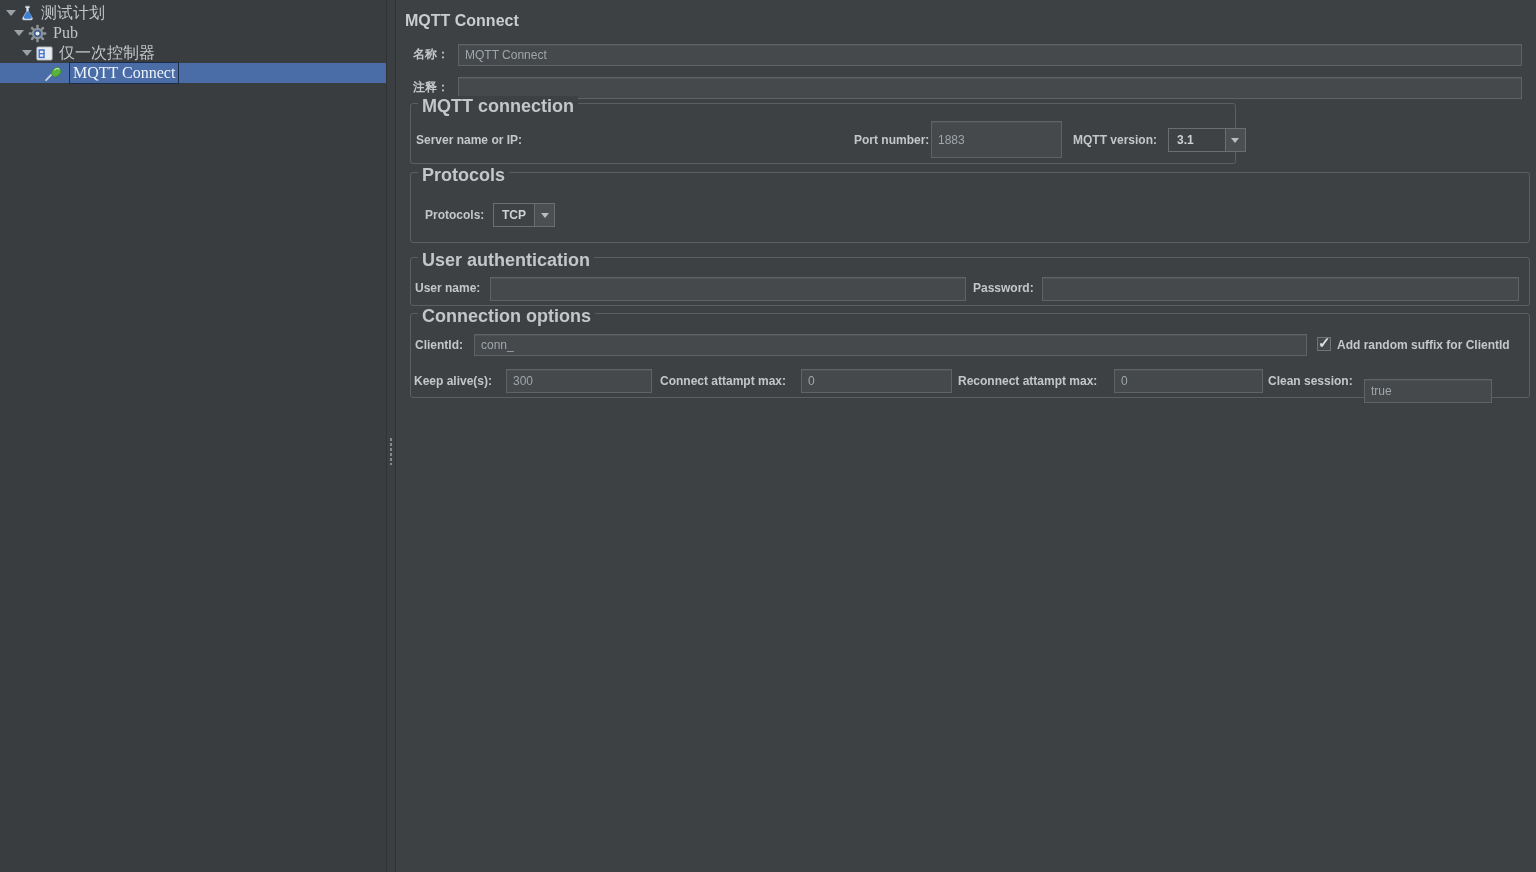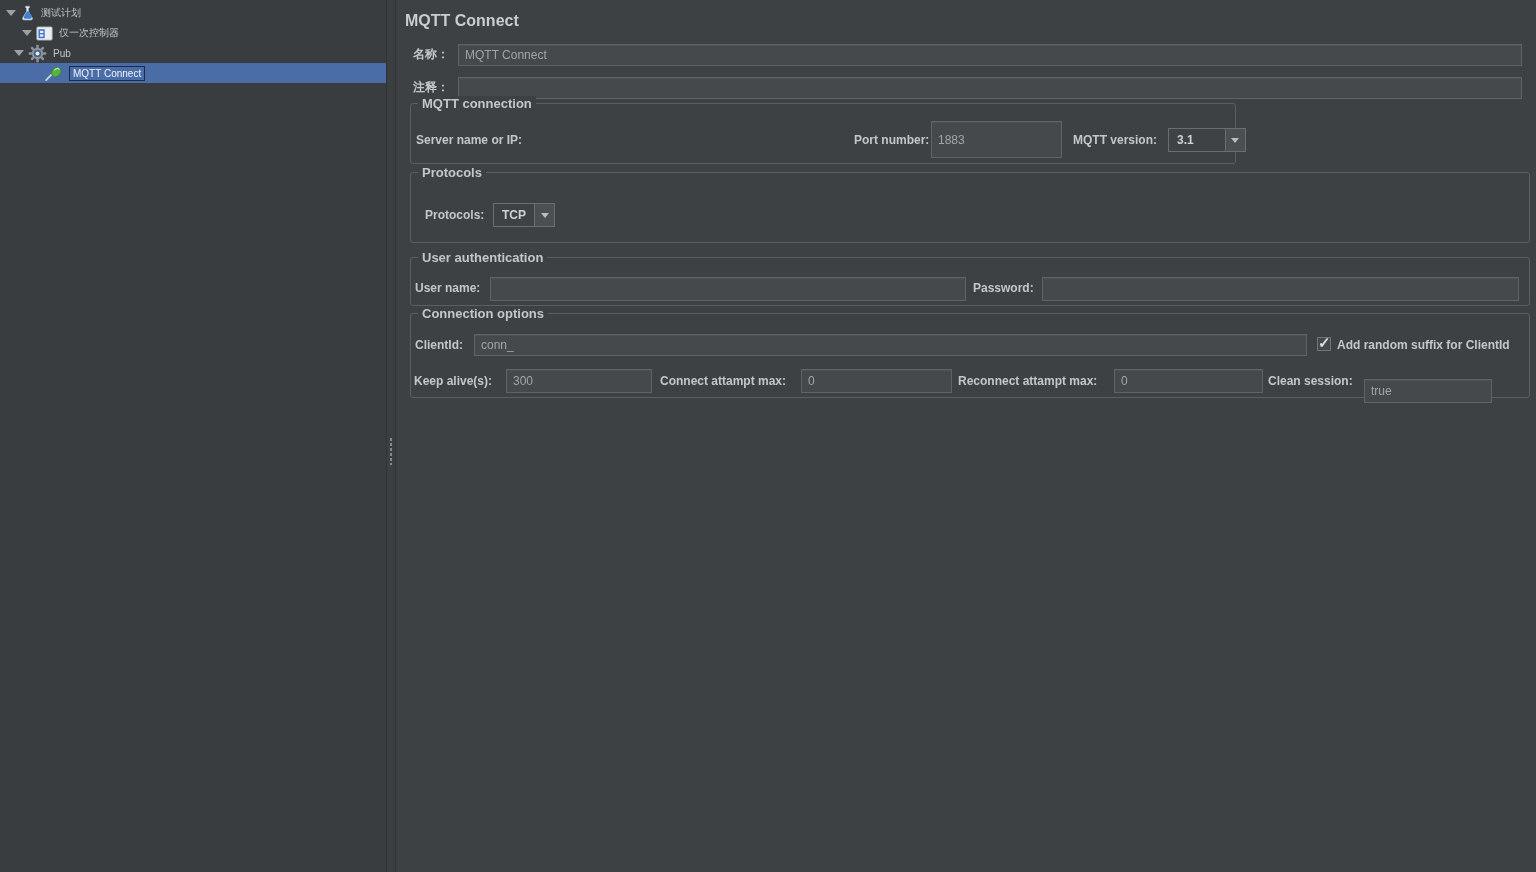--- a/index.html
+++ b/index.html
@@ -14,21 +14,21 @@
          box-shadow: inset 1px -1px 0 #4e5153; }
 
   
   .tree-panel { position:absolute; left:0; top:0; width:386px; height:872px; background:#3a3d3f; padding-top:3px; }
   .tree-row { position:relative; height:20px; display:flex; align-items:center; white-space:nowrap; }
   .tree-row .tri {
     width:0; height:0; border-left:5px solid transparent; border-right:5px solid transparent;
     border-top:6px solid #9aa0a4; margin-right:4px; flex:0 0 auto;
   }
   .tree-row .ticon { display:inline-flex; margin-right:6px; flex:0 0 auto; }
-  .tree-label { font-size:10px; color:#c2c6c8; }
+  .tree-label { font-size:16px; color:#c2c6c8;font-family:Liberation Serif, serif; }
   .tree-row.selected { background:#4a6da8; }
   .tree-row.selected .tree-label {
     color:#eef3f8; border:1px solid #1d2c49; padding:1px 3px; background:#4a6da8;
   }
 
   
   .splitter { position:absolute; left:386px; top:0; width:10px; height:872px; background:#3c3f41;
               border-left:1px solid #313437; border-right:1px solid #313437; cursor:col-resize; }
   .splitter .grip {
     position:absolute; left:2px; top:437px; width:5px; height:28px;
@@ -42,21 +42,21 @@
 
   .fld-label { position:absolute; font-weight:bold; font-size:12px; color:#c3c7c9; line-height:15px; white-space:nowrap; }
   input.fld {
     position:absolute; background:#46494c; border:1px solid #5f6365; color:#9fa6a9;
     font-family:"Liberation Sans", sans-serif; font-size:12px; padding:0 6px; outline:none;
     box-shadow: inset 0 1px 0 rgba(255,255,255,0.05);
   }
 
   .group { position:absolute; border:1px solid #5b5f61; border-radius:3px; }
   .group-title { position:absolute; top:-8px; left:7px; background:#3e4143; padding:0 4px;
-                 font-weight:bold; font-size:13px; color:#c3c7c9; white-space:nowrap; }
+                 font-weight:bold; font-size:18px; color:#c3c7c9; white-space:nowrap; }
 
   .combo { position:absolute; display:flex; align-items:stretch; border:1px solid #6b6e70; background:#3f4244; }
   .combo-value { display:flex; align-items:center; padding:0 8px; font-weight:bold; color:#ced2d4; font-size:12px; }
   .combo-arrow { width:20px; display:flex; align-items:center; justify-content:center;
                  border-left:1px solid #6b6e70; background:#4b4f52; }
   .combo-arrow::after { content:""; width:0; height:0; border-left:4px solid transparent;
                  border-right:4px solid transparent; border-top:5px solid #b9bdc0; }
 
   .checkbox { position:absolute; width:14px; height:14px; background:#45494b; border:1px solid #707476; }
   .checkbox.checked::after {
@@ -72,33 +72,20 @@
 
     <div class="tree-row" style="padding-left:6px;">
       <span class="tri"></span>
       <span class="ticon">
         <svg width="15" height="17" viewBox="0 0 15 17">
           <path d="M5.5 1.2 h4 v1.2 l-1 1 v3.1 l3.8 6.3 c0.6 1.1 -0.1 2.2 -1.1 2.2 H3.8 c-1 0 -1.7 -1.1 -1.1 -2.2 L6.5 6.5 V3.4 l-1 -1 z" fill="#e3e8ec" stroke="#9db3c6" stroke-width="0.6"></path>
           <path d="M4.2 11 L6.9 6.6 h1.8 l2.7 4.4 c0.8 1.3 0.2 2.8 -1 2.8 H5.2 c-1.2 0 -1.8 -1.5 -1 -2.8 z" fill="#3f7fd2"></path>
         </svg>
       </span>
       <span class="tree-label">测试计划</span>
-    </div>
-
-    <div class="tree-row" style="padding-left:22px;">
-      <span class="tri"></span>
-      <span class="ticon">
-        <svg width="17" height="15" viewBox="0 0 16 14">
-          <rect x="0.8" y="0.8" width="14.4" height="12.4" rx="1" fill="#e9edf0" stroke="#a8b1b8" stroke-width="0.8"></rect>
-          <rect x="2.4" y="3" width="5.8" height="8.4" fill="#3f6fd0"></rect>
-          <rect x="3.7" y="4.4" width="3.2" height="2.2" fill="#e9edf0"></rect>
-          <rect x="3.7" y="7.8" width="3.2" height="2.2" fill="#e9edf0"></rect>
-        </svg>
-      </span>
-      <span class="tree-label">仅一次控制器</span>
     </div>
 
     <div class="tree-row" style="padding-left:14px;">
       <span class="tri"></span>
       <span class="ticon">
         <svg width="19" height="19" viewBox="0 0 18 18">
           <g fill="#8d9499">
             <rect x="7.8" y="0.6" width="2.4" height="3.4" rx="0.9"></rect>
             <rect x="7.8" y="14" width="2.4" height="3.4" rx="0.9"></rect>
             <rect x="0.6" y="7.8" width="3.4" height="2.4" rx="0.9"></rect>
@@ -109,20 +96,33 @@
             <rect x="14" y="7.8" width="3.4" height="2.4" rx="0.9" transform="rotate(45 9 9)"></rect>
             <circle cx="9" cy="9" r="5.4"></circle>
           </g>
           <circle cx="9" cy="9" r="3.4" fill="#3a5a8c"></circle>
           <circle cx="9" cy="9" r="1.9" fill="#e8ecef"></circle>
         </svg>
       </span>
       <span class="tree-label">Pub</span>
     </div>
 
+    <div class="tree-row" style="padding-left:22px;">
+      <span class="tri"></span>
+      <span class="ticon">
+        <svg width="17" height="15" viewBox="0 0 16 14">
+          <rect x="0.8" y="0.8" width="14.4" height="12.4" rx="1" fill="#e9edf0" stroke="#a8b1b8" stroke-width="0.8"></rect>
+          <rect x="2.4" y="3" width="5.8" height="8.4" fill="#3f6fd0"></rect>
+          <rect x="3.7" y="4.4" width="3.2" height="2.2" fill="#e9edf0"></rect>
+          <rect x="3.7" y="7.8" width="3.2" height="2.2" fill="#e9edf0"></rect>
+        </svg>
+      </span>
+      <span class="tree-label">仅一次控制器</span>
+    </div>
+
     <div class="tree-row selected" style="padding-left:44px;">
       <span class="ticon">
         <svg width="19" height="17" viewBox="0 0 18 16">
           <path d="M2 14.2 L8.6 7.4" stroke="#cfd6da" stroke-width="1.7" stroke-linecap="round"></path>
           <path d="M7.6 5.4 q4.2 -5.2 7.4 -2 q3.2 3.2 -2.2 7.2 l-2.8 1 -3.2 -3.2 z" fill="#57b33e" stroke="#2f7a22" stroke-width="0.6"></path>
           <path d="M10 4.6 q2.6 -2.4 4.4 -0.7" stroke="#c2e9ab" stroke-width="1.1" fill="none" stroke-linecap="round"></path>
         </svg>
       </span>
       <span class="tree-label">MQTT Connect</span>
     </div>

